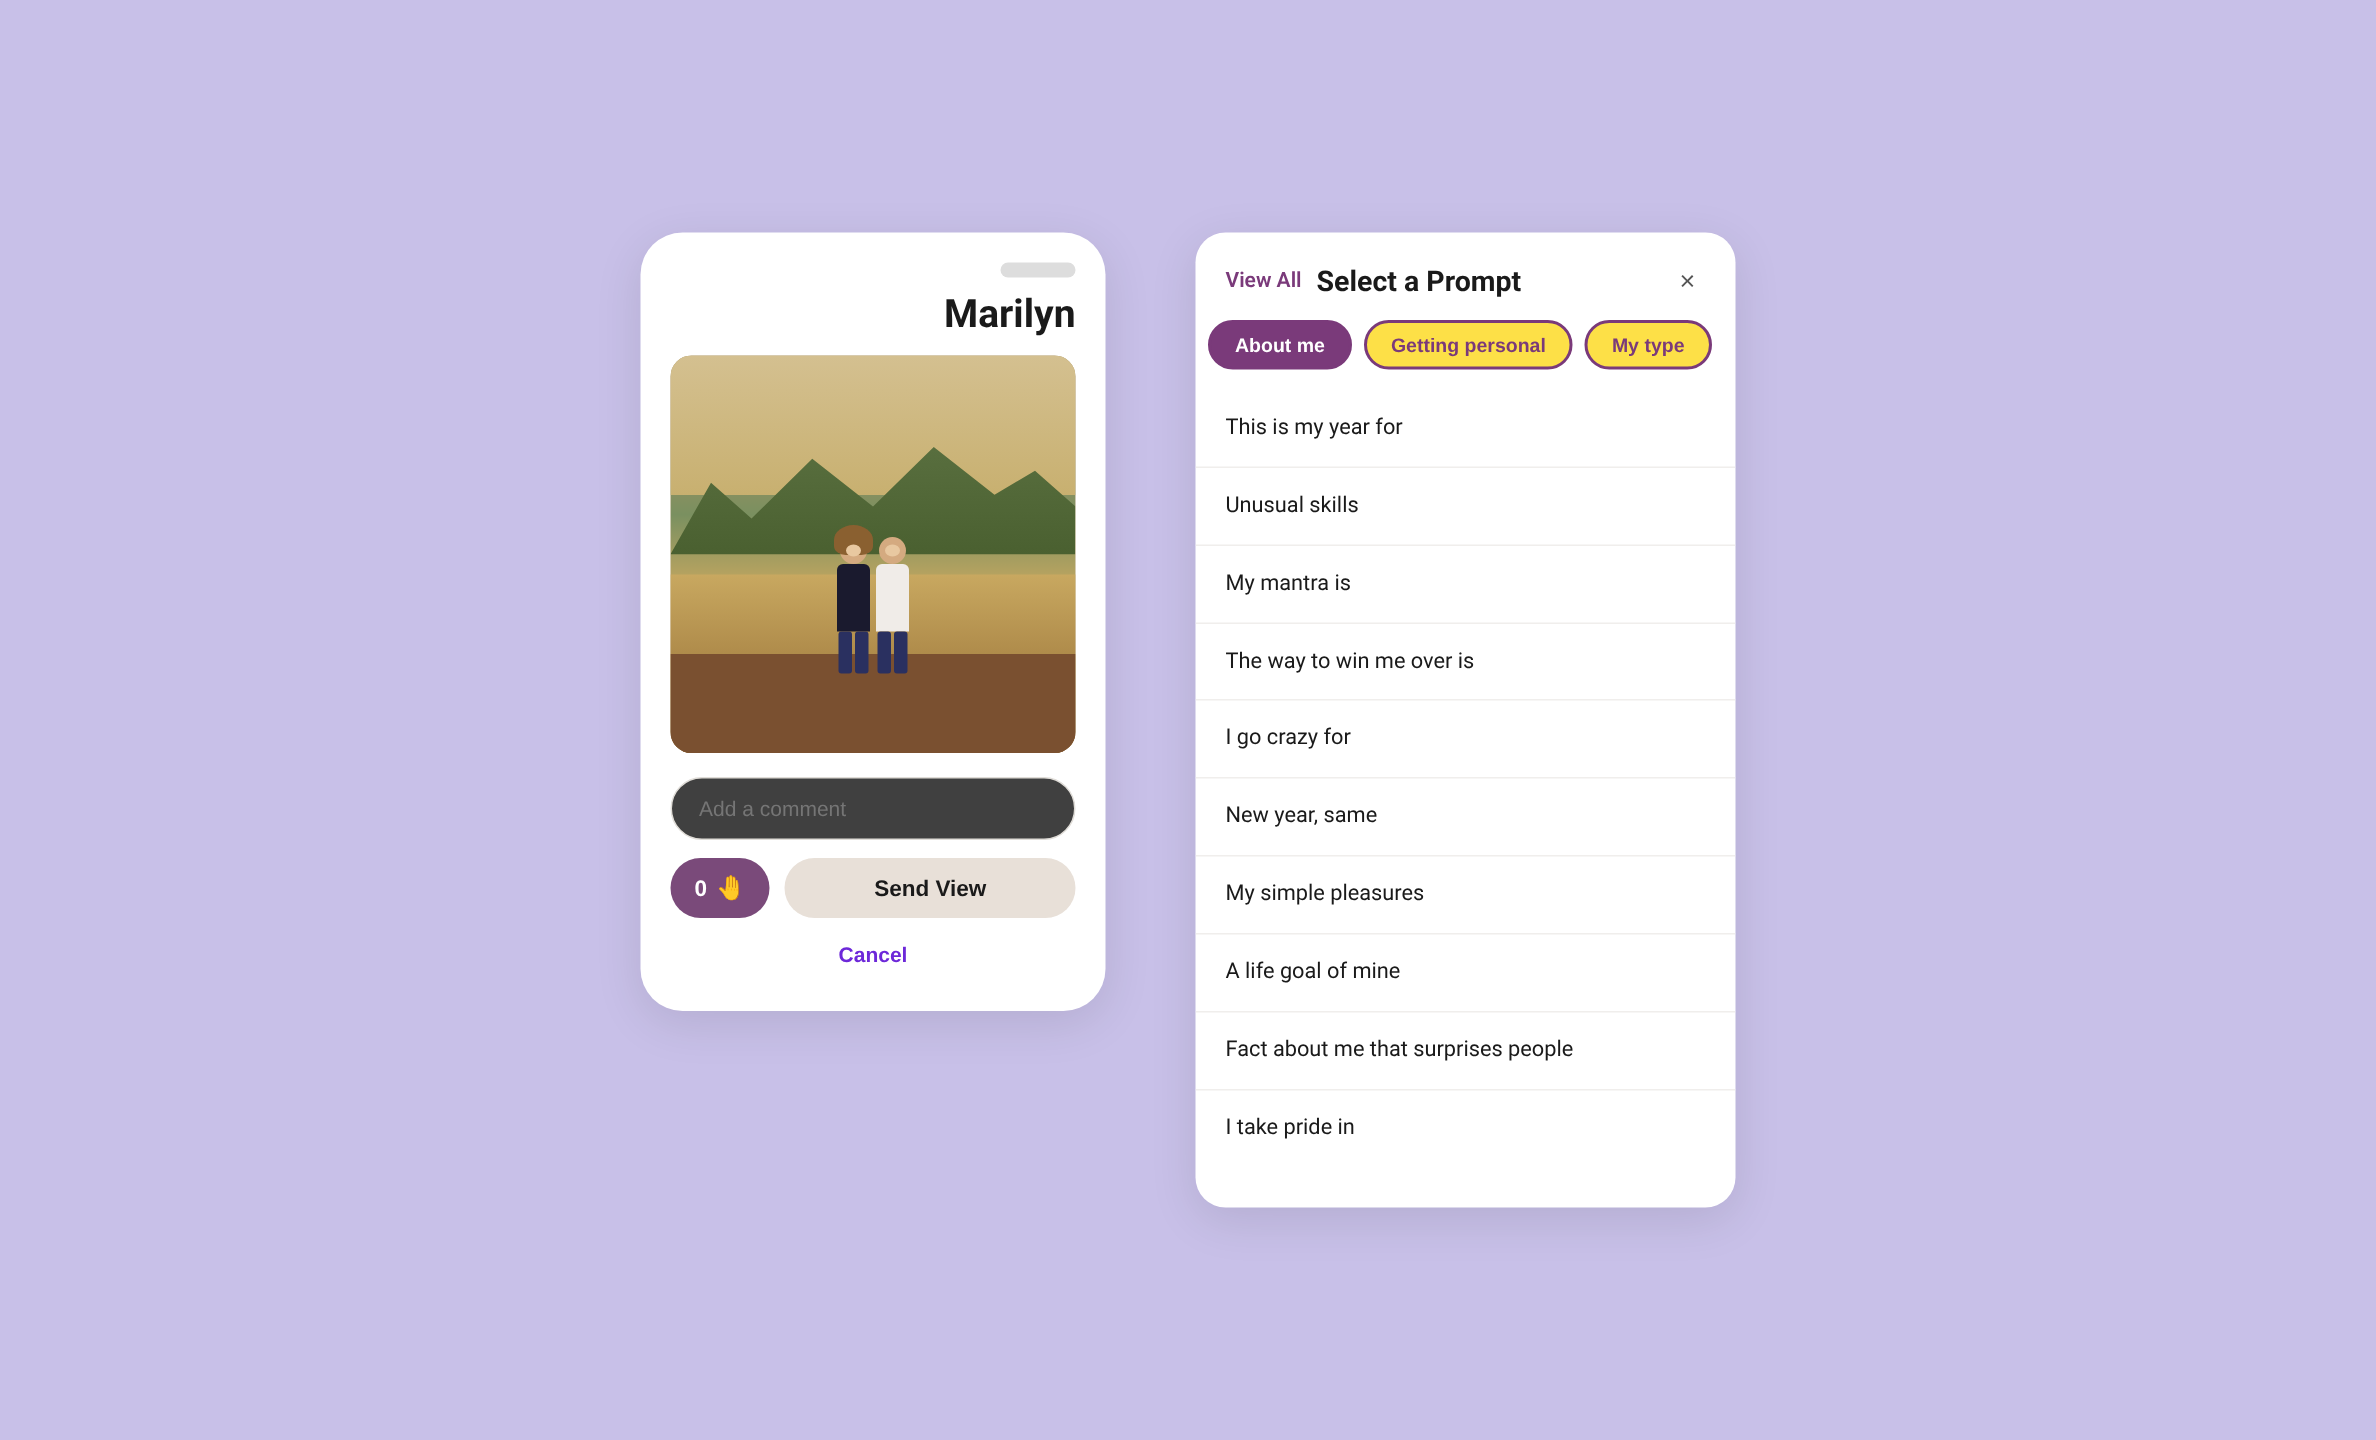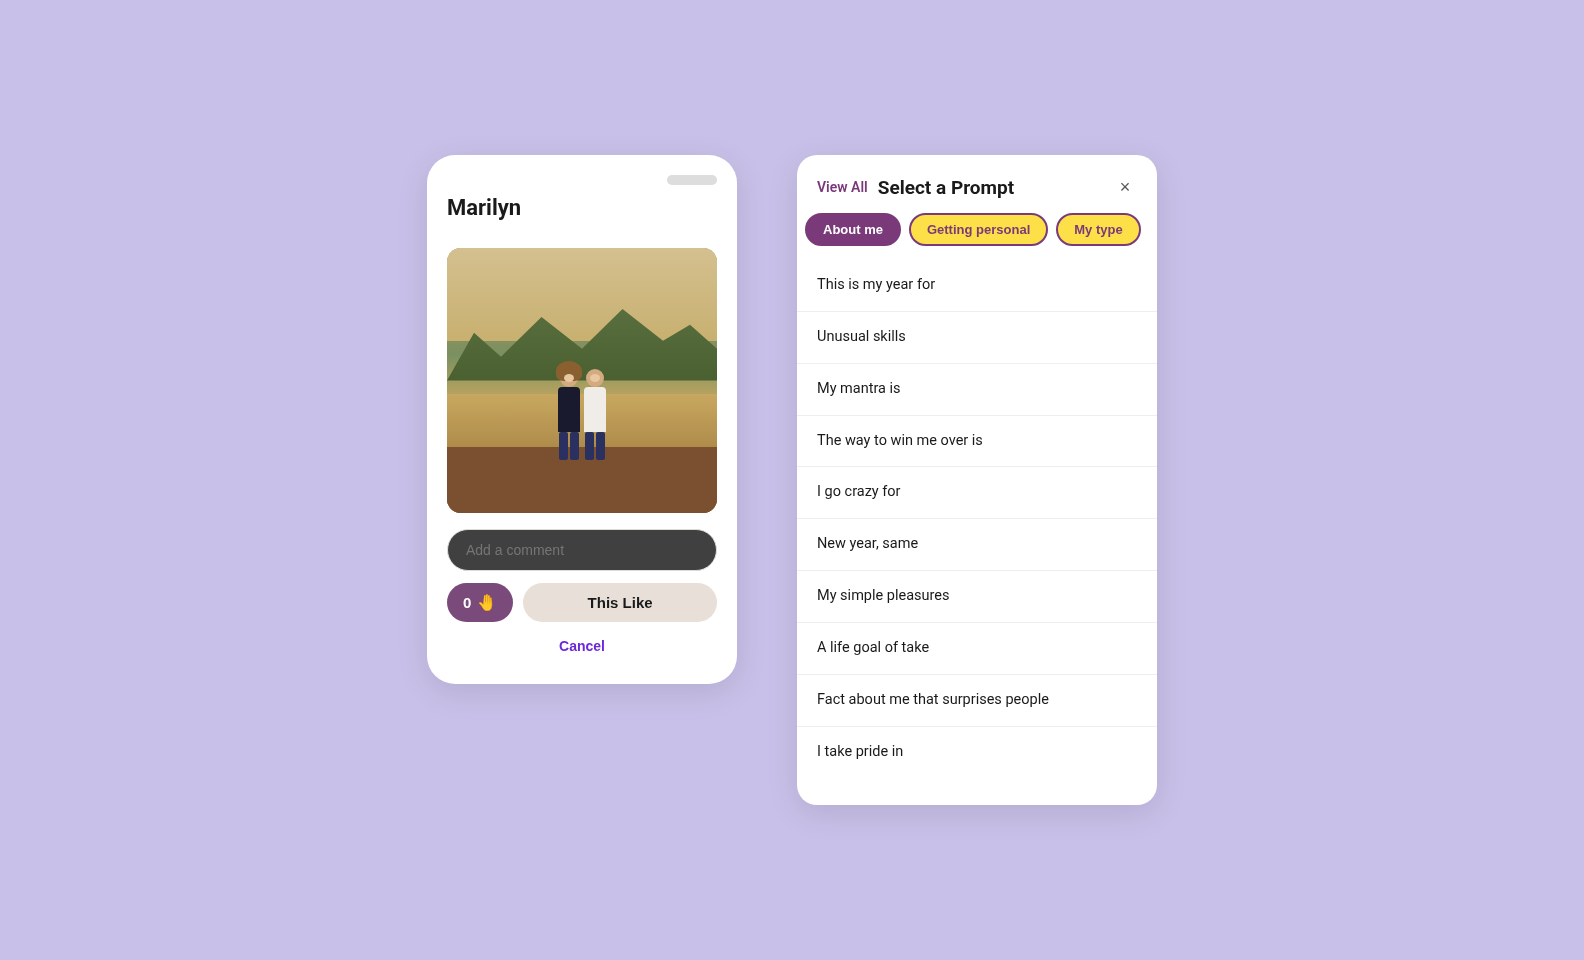--- a/index.html
+++ b/index.html
@@ -38,24 +38,25 @@
     }
 
     .phone-top-indicator {
       width: 50px;
       height: 10px;
       background: #ddd;
       border-radius: 5px;
     }
 
     .profile-name {
-      font-size: 22px;
+      font-size: 26px;
       font-weight: 700;
       color: #1a1a1a;
-      margin-bottom: 28px;
+      margin-bottom: 12px;
+      text-align: right;
     }
 
     .profile-photo {
       width: 100%;
       height: 265px;
       border-radius: 14px;
       overflow: hidden;
       background: #c8b89a;
       position: relative;
       margin-bottom: 16px;
@@ -374,21 +375,21 @@
       </div>
     </div>
 
     <input class="comment-input" type="text" placeholder="Add a comment" style="">
 
     <div class="action-row">
       <button class="like-count-btn">
         <span>0</span>
         <span class="hand-icon">🤚</span>
       </button>
-      <button class="send-like-btn">This Like</button>
+      <button class="send-like-btn">Send View</button>
     </div>
 
     <button class="cancel-btn">Cancel</button>
   </div>
 
   <div class="prompt-card">
     <div class="prompt-header">
       <a class="view-all-link">View All</a>
       <span class="prompt-title">Select a Prompt</span>
       <button class="close-btn">×</button>
@@ -401,19 +402,19 @@
     </div>
 
     <div class="prompt-list">
       <div class="prompt-item">This is my year for</div>
       <div class="prompt-item">Unusual skills</div>
       <div class="prompt-item">My mantra is</div>
       <div class="prompt-item">The way to win me over is</div>
       <div class="prompt-item">I go crazy for</div>
       <div class="prompt-item">New year, same</div>
       <div class="prompt-item">My simple pleasures</div>
-      <div class="prompt-item">A life goal of take</div>
+      <div class="prompt-item">A life goal of mine</div>
       <div class="prompt-item">Fact about me that surprises people</div>
       <div class="prompt-item">I take pride in</div>
     </div>
   </div>
 
 </div>
 
 </body></html>

